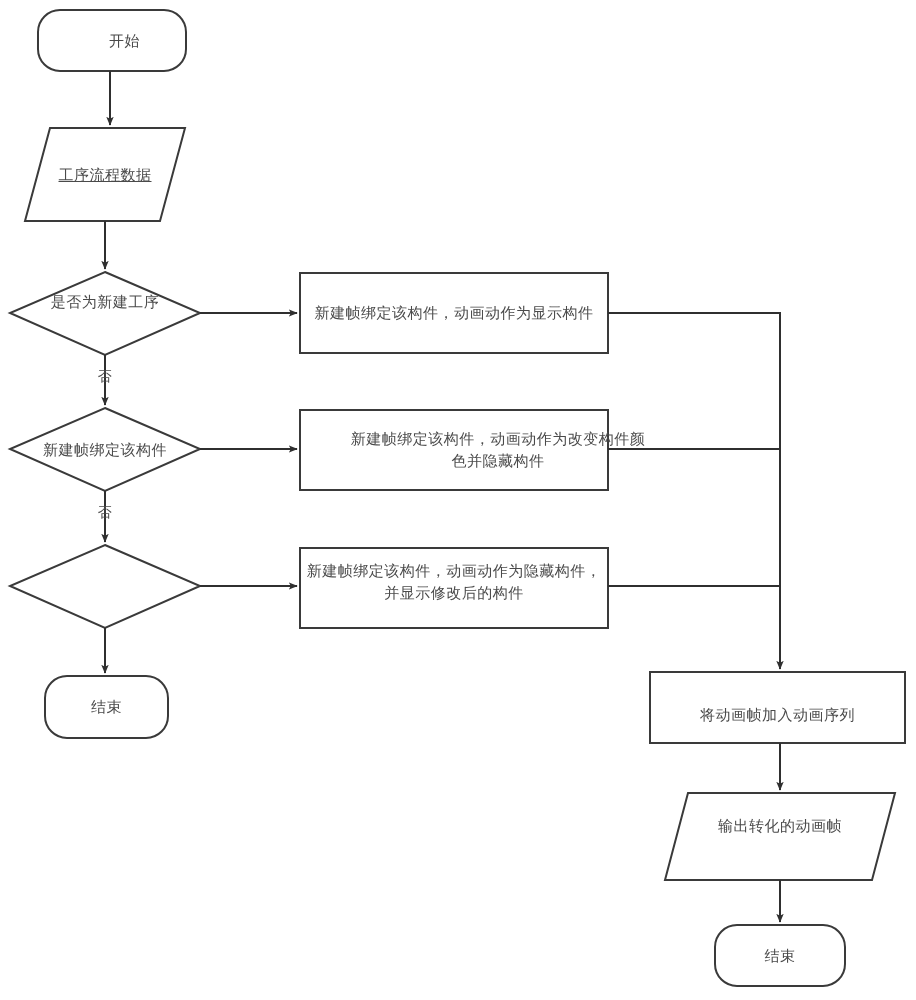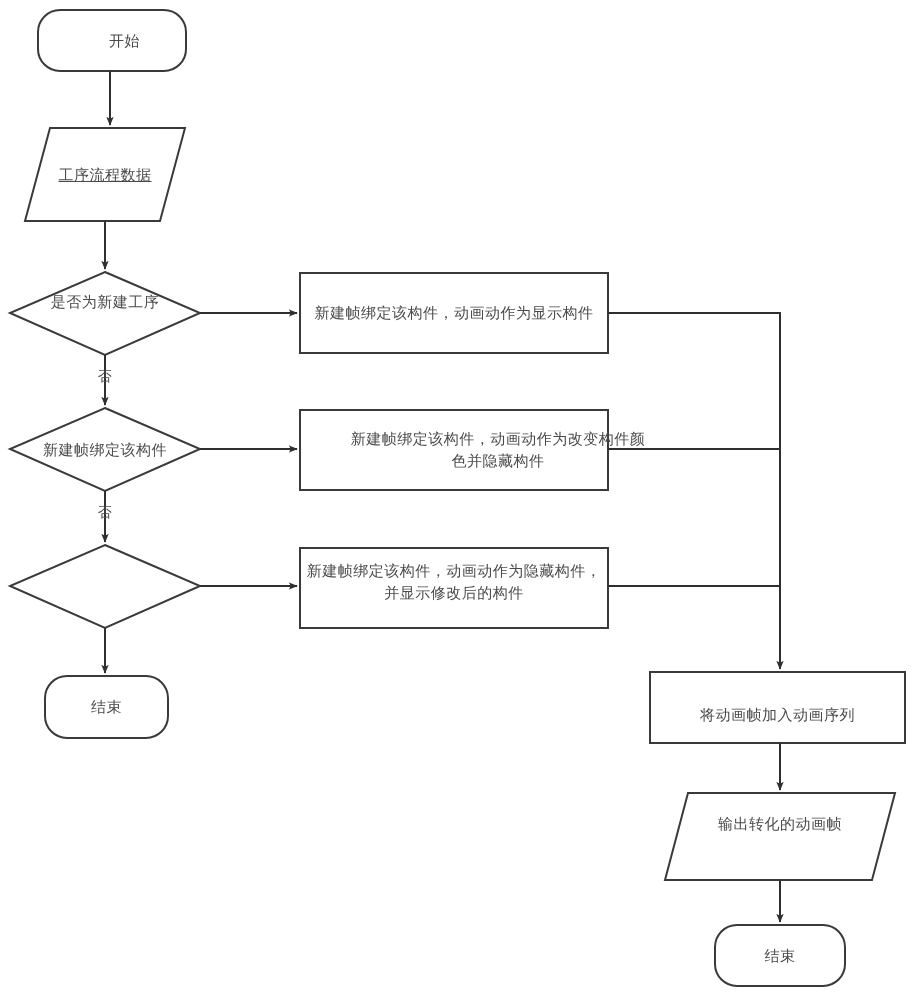--- a/index.html
+++ b/index.html
@@ -47,21 +47,21 @@
   .lbl-start      { left: 38px;  top: 10px;  width: 173px; height: 61px; }
   .lbl-data-in    { left: 25px;  top: 128px; width: 160px; height: 93px; text-decoration: underline; }
   .lbl-dec-1      { left: 10px;  top: 260px; width: 190px; height: 83px; }
   .lbl-dec-2      { left: 10px;  top: 408px; width: 190px; height: 83px; }
   .lbl-dec-3      { left: 10px;  top: 545px; width: 190px; height: 83px; }
   .lbl-proc-1     { left: 300px; top: 273px; width: 308px; height: 80px; }
   .lbl-proc-2     { left: 300px; top: 410px; width: 308px; height: 80px; margin-left: 44px; }
   .lbl-proc-3     { left: 300px; top: 542px; width: 308px; height: 80px; }
   .lbl-end-left   { left: 45px;  top: 676px; width: 123px; height: 62px; }
   .lbl-append     { left: 650px; top: 672px; width: 255px; height: 86px; }
-  .lbl-data-out   { left: 665px; top: 793px; width: 230px; height: 65px; font-family: Liberation Mono, monospace; }
+  .lbl-data-out   { left: 665px; top: 793px; width: 230px; height: 65px; }
   .lbl-end-right  { left: 715px; top: 925px; width: 130px; height: 61px; }
   .lbl-no-1       { left: 80px;  top: 368px; width: 50px; }
   .lbl-no-2       { left: 80px;  top: 504px; width: 50px; }
 </style>
 </head>
 <body>
 
 <div id="flowchart-canvas">
 
   <svg id="flow-svg" viewBox="0 0 916 1000">

